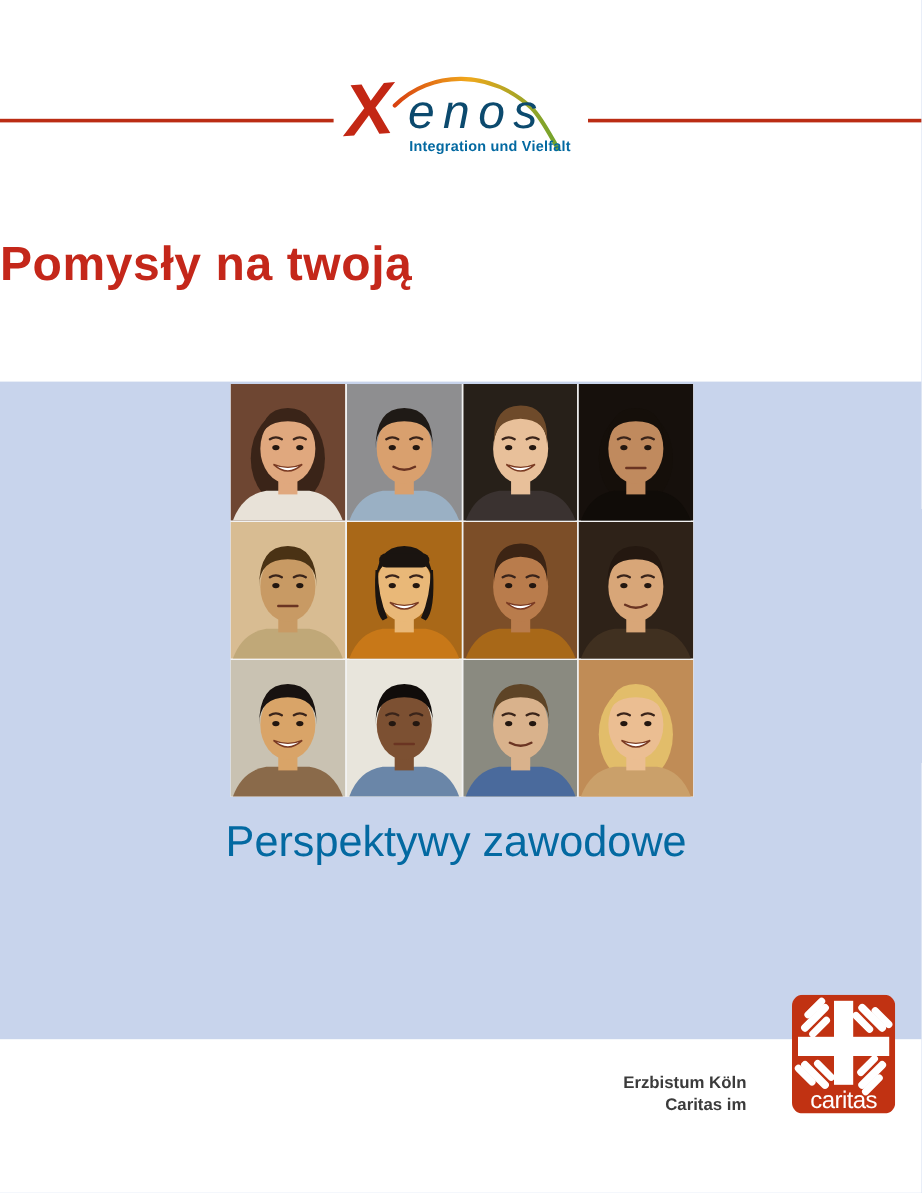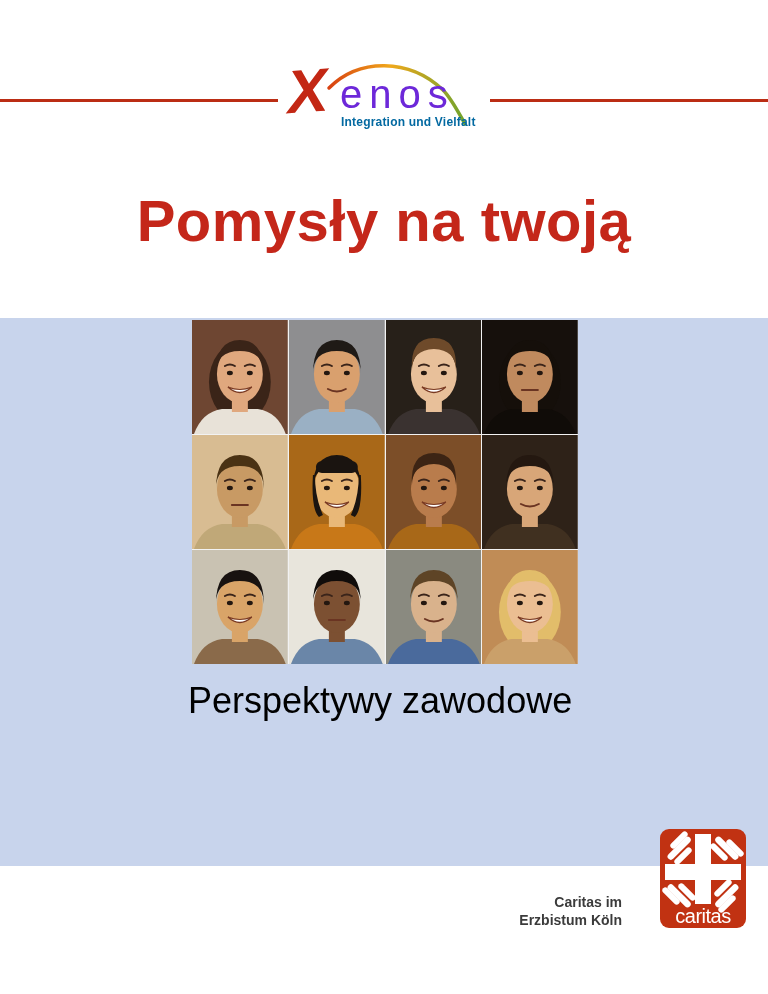--- a/index.html
+++ b/index.html
@@ -13,46 +13,46 @@
   .rule-right{left:490px;width:278px;}
   
   .xenos{position:absolute;left:293px;top:62px;width:182px;height:72px;}
   .xenos .x-mark{
     position:absolute;left:-6px;top:-1px;
     font-size:61px;font-weight:bold;font-style:italic;
     color:#c32714;line-height:1;transform:rotate(-4deg);
   }
   .xenos .wordmark{
     position:absolute;left:47px;top:12px;
-    font-size:40px;font-weight:400;color:#6d28d9;letter-spacing:7px;line-height:1;
+    font-size:40px;font-weight:400;color:#0c4a6e;letter-spacing:7px;line-height:1;font-style:italic;
   }
   .xenos .arc{position:absolute;left:0;top:0;width:182px;height:72px;pointer-events:none;}
   .xenos .tagline{
     position:absolute;left:48px;top:53px;
     font-size:12px;font-weight:bold;color:#0369a1;letter-spacing:0.2px;white-space:nowrap;
   }
   
   .title{
-    position:absolute;left:0;top:192px;width:768px;text-align:center;
-    font-size:58px;font-weight:bold;line-height:57px;color:#c4271a;letter-spacing:0.5px;
+    position:absolute;left:0;top:192px;width:768px;text-align:left;
+    font-size:40px;font-weight:bold;line-height:57px;color:#c4271a;letter-spacing:0.5px;
   }
   
   .panel{position:absolute;left:0;top:318px;width:768px;height:548px;background:#c8d4ec;}
   
   .photo-grid{
     position:absolute;left:192px;top:2px;width:386px;height:344px;
     display:grid;grid-template-columns:repeat(4,1fr);grid-template-rows:repeat(3,1fr);
     gap:1px;background:#f2f2f2;
   }
   .photo-cell{overflow:hidden;}
   .photo-cell svg{display:block;width:100%;height:100%;}
   
   .subtitle{
     position:absolute;left:188px;top:360px;
-    font-size:36px;line-height:46px;color:#000000;font-weight:400;
+    font-size:36px;line-height:46px;color:#0369a1;font-weight:400;
   }
   
   .org-label{
     position:absolute;right:146px;top:893px;width:200px;text-align:right;
     font-size:14px;font-weight:bold;line-height:18px;color:#3b3b3b;
   }
   .caritas-logo{position:absolute;left:643px;top:829px;width:86px;height:99px;margin-left:17px;}
   .caritas-logo svg{display:block;width:100%;height:100%;}
 </style>
 </head>
@@ -266,22 +266,22 @@
     <path d="M36 67 Q48 78 60 67 Q48 72 36 67 Z" fill="#ffffff" stroke="#7a3a22" stroke-width="1.2"></path>
   </svg>
       </div>
     </div>
   <div class="subtitle">
     <div>Perspektywy zawodowe</div>
   </div>
 </div>
 
 <div class="org-label">
+  <div>Erzbistum Köln</div>
   <div>Caritas im</div>
-  <div>Erzbistum Köln</div>
 </div>
 
 <div class="caritas-logo">
   <svg viewBox="0 0 86 99" aria-hidden="true">
     <rect x="0" y="0" width="86" height="99" rx="9" fill="#c13212"></rect>
     <g id="flameQuadrant" fill="#ffffff">
       <rect x="8" y="8" width="22" height="6" rx="3" transform="rotate(-45 19 11)"></rect>
       <rect x="4" y="16" width="30" height="6.5" rx="3.2" transform="rotate(-45 19 19)"></rect>
       <rect x="12" y="24" width="22" height="6" rx="3" transform="rotate(-45 23 27)"></rect>
     </g>

